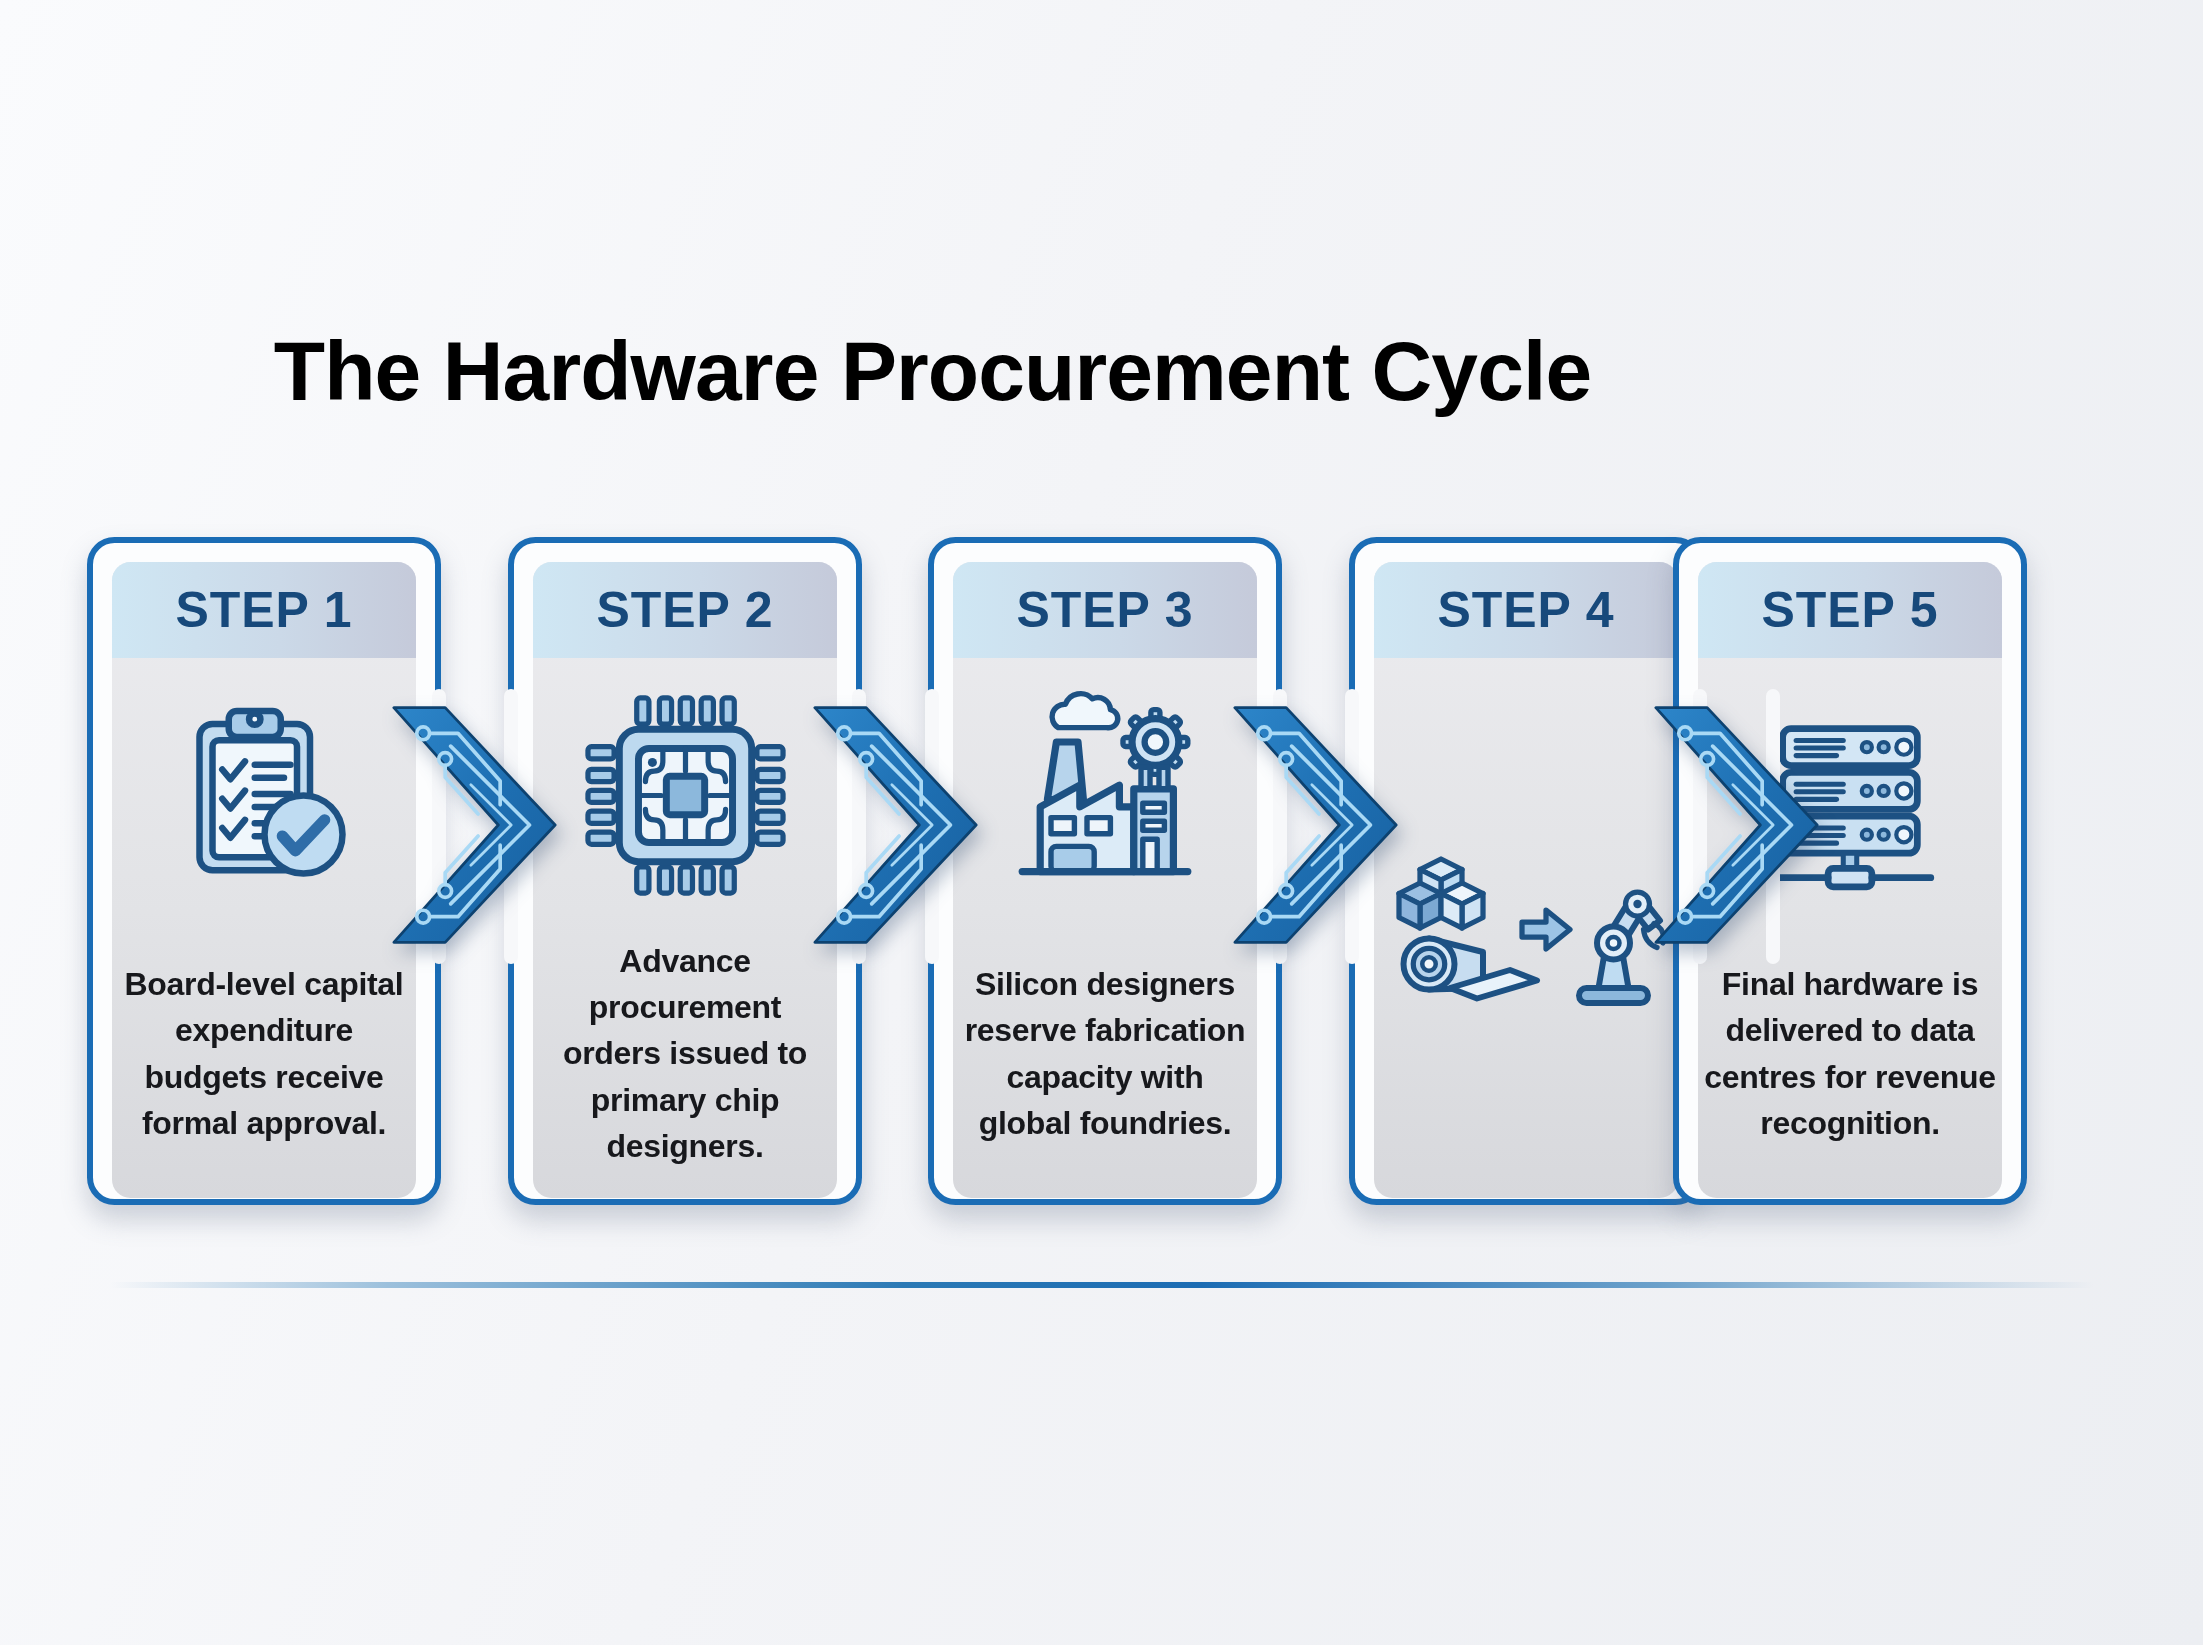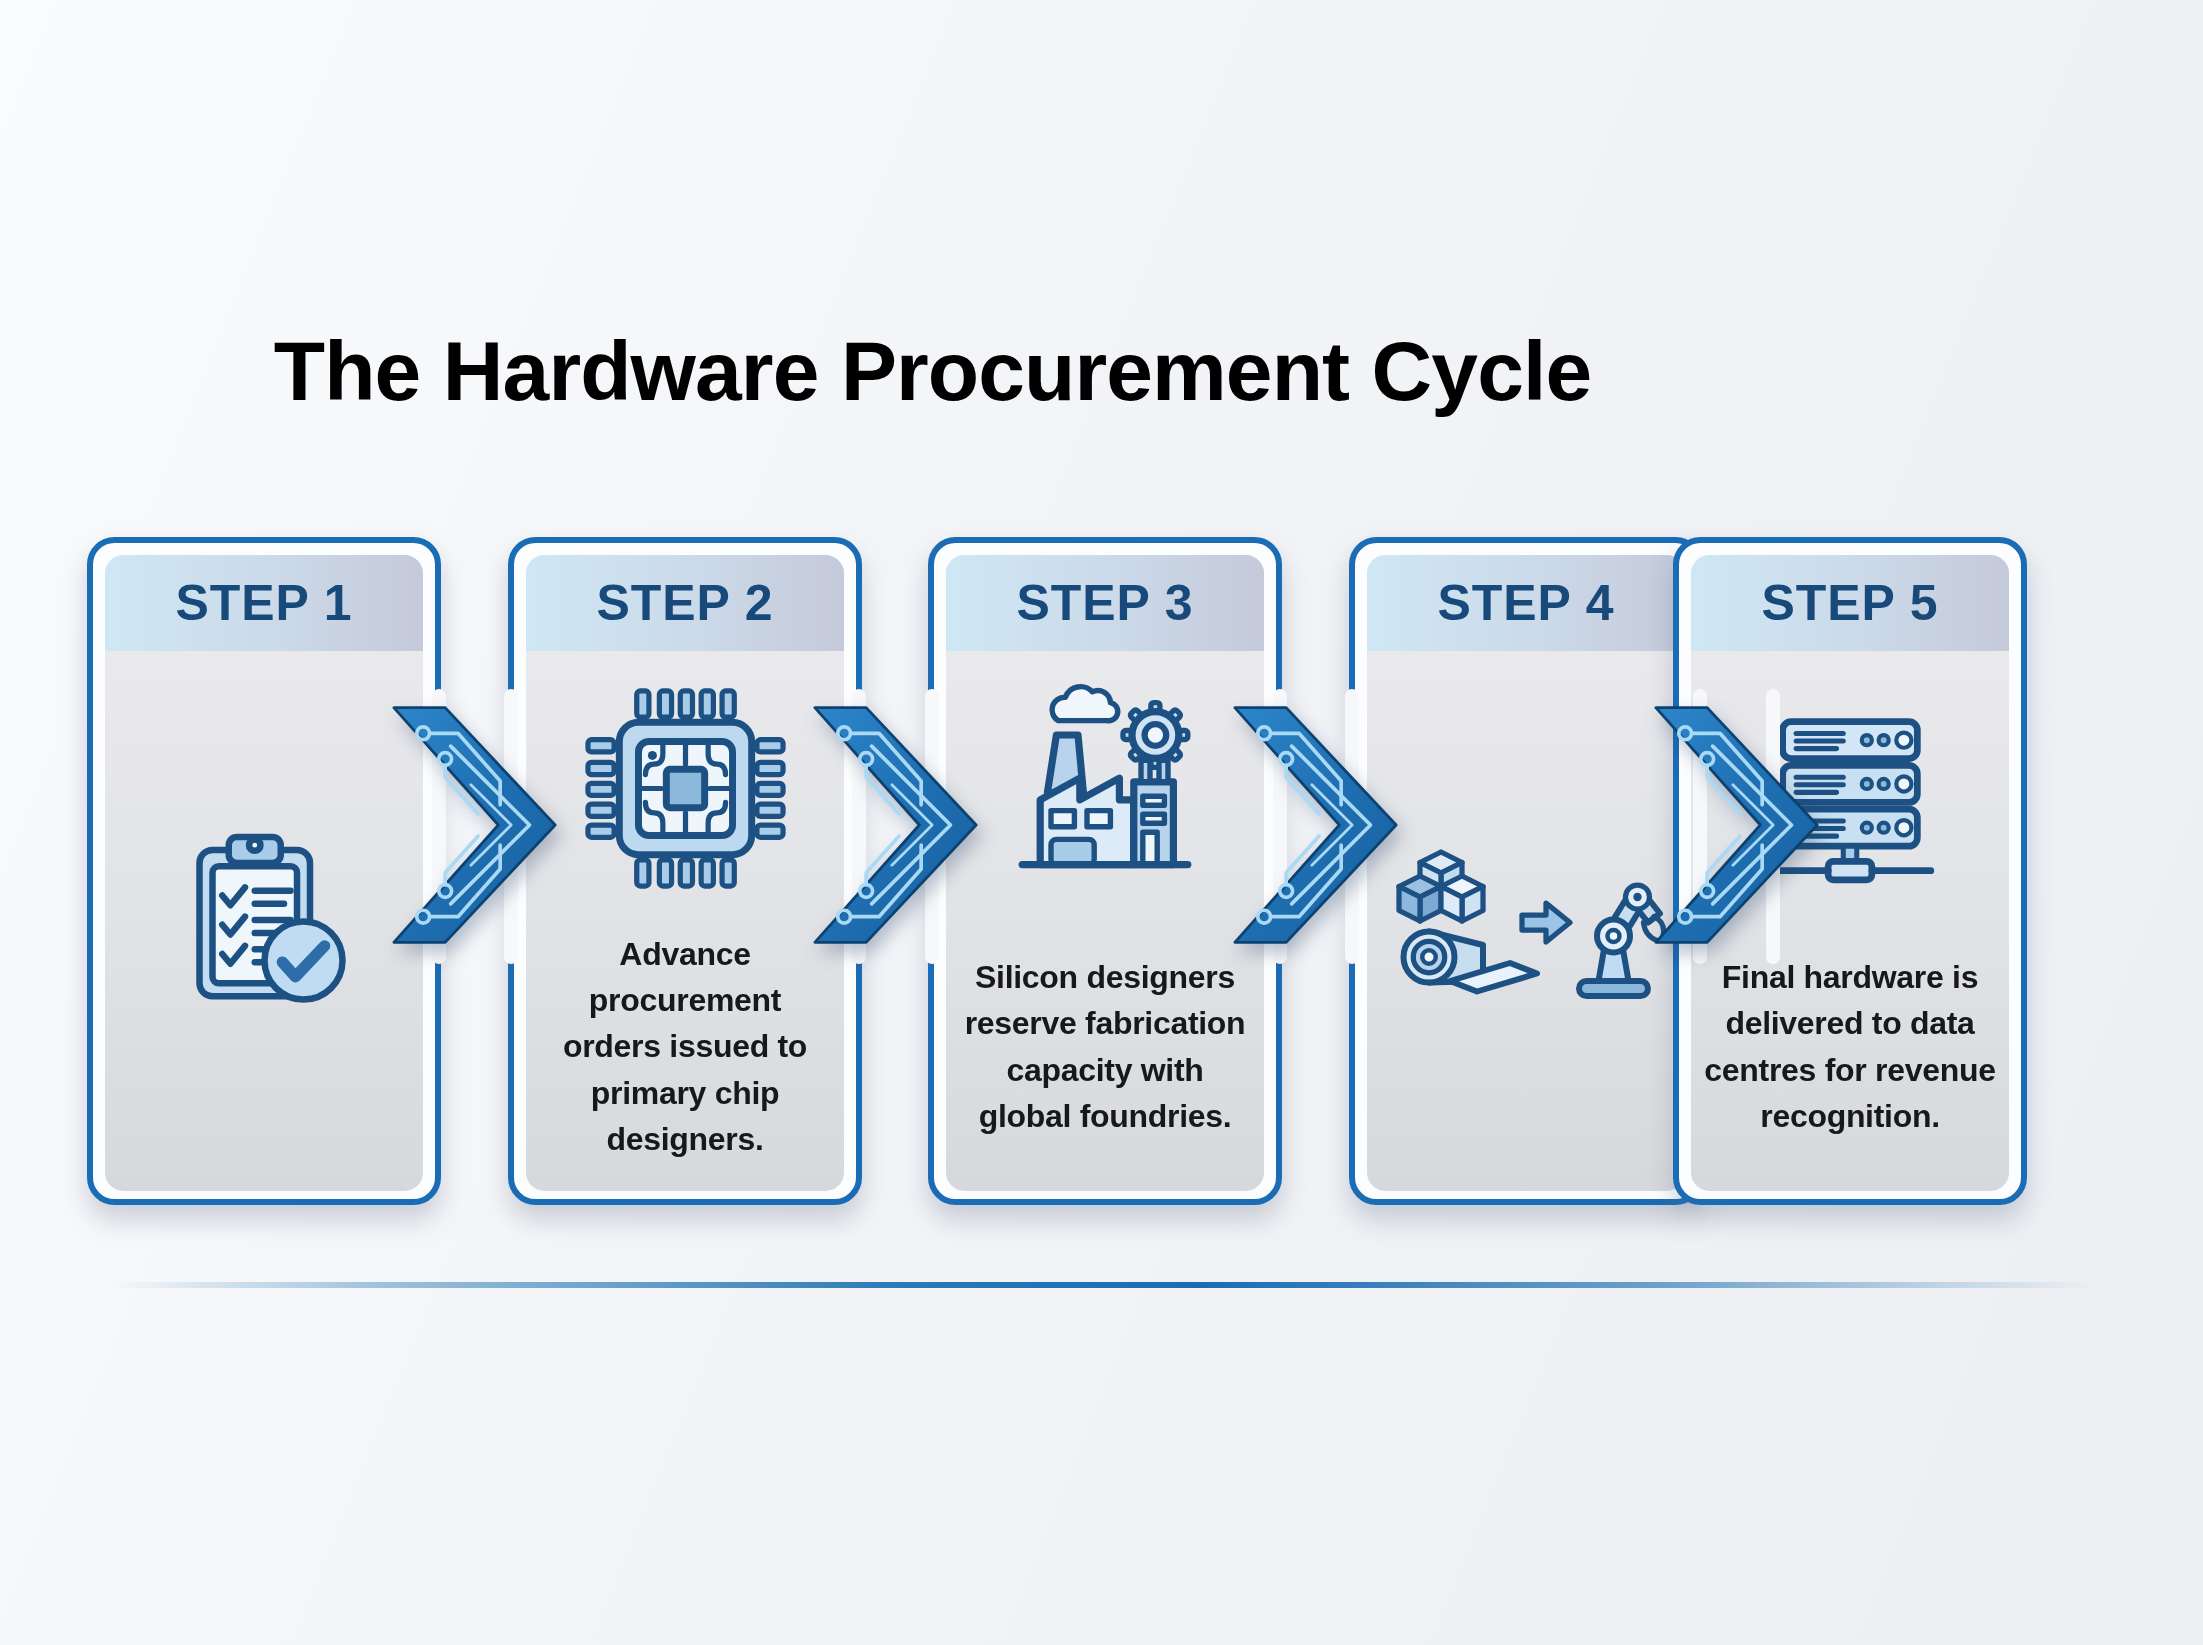--- a/index.html
+++ b/index.html
@@ -14,21 +14,21 @@
     position:absolute;top:323px;left:0;width:1865px;
     text-align:center;font-size:84px;font-weight:700;letter-spacing:-0.9px;
     color:#000000;margin:0;
   }
   .card{
     position:absolute;top:537px;width:354px;height:668px;box-sizing:border-box;
     border:6.4px solid #1a6cb5;border-radius:27.5px;background:#fcfdfe;
     box-shadow:0 14.7px 26px rgba(90,105,130,.28);
   }
   .card-inner{
-    margin:12px;height:636px;border-radius:18.4px;overflow:hidden;
+    margin:19px;height:636px;border-radius:18.4px;overflow:hidden;
     background:linear-gradient(180deg,#ececef 0%,#e2e3e6 55%,#d7d8dc 100%);
     display:flex;flex-direction:column;
   }
   .card-header{
     height:96px;flex:0 0 96px;
     background:linear-gradient(90deg,#cfe7f4 0%,#cbd9e8 55%,#c5cada 100%);
     display:flex;align-items:center;justify-content:center;
   }
   .step-label{
     font-size:50px;font-weight:700;color:#17497b;letter-spacing:0.9px;
@@ -109,20 +109,26 @@
               <line x1="54" y1="49" x2="72" y2="49"></line>
             <line x1="54" y1="59" x2="76" y2="59"></line>
               <line x1="54" y1="67" x2="72" y2="67"></line>
             <line x1="54" y1="77" x2="68" y2="77"></line>
               <line x1="54" y1="85" x2="66" y2="85"></line>
             <circle cx="84" cy="84" r="24" fill="#bfdcf2"></circle>
             <path d="M71,85 l8,9 18,-19" fill="none" stroke-width="7" stroke="#2f6da8"></path>
           </g>
         </svg>
       </div>
+      <div class="desc-zone">
+        <div class="desc">Board-level capital
+expenditure
+budgets receive
+formal approval.</div>
+      </div>
     </div>
   </div>
 
   <div class="card" style="left:508px">
     <div class="card-inner">
       <div class="card-header">
         <span class="step-label">STEP 2</span>
       </div>
       <div class="icon-zone">
         <svg class="icon-svg" width="209" height="209" viewBox="0 0 120 120">

